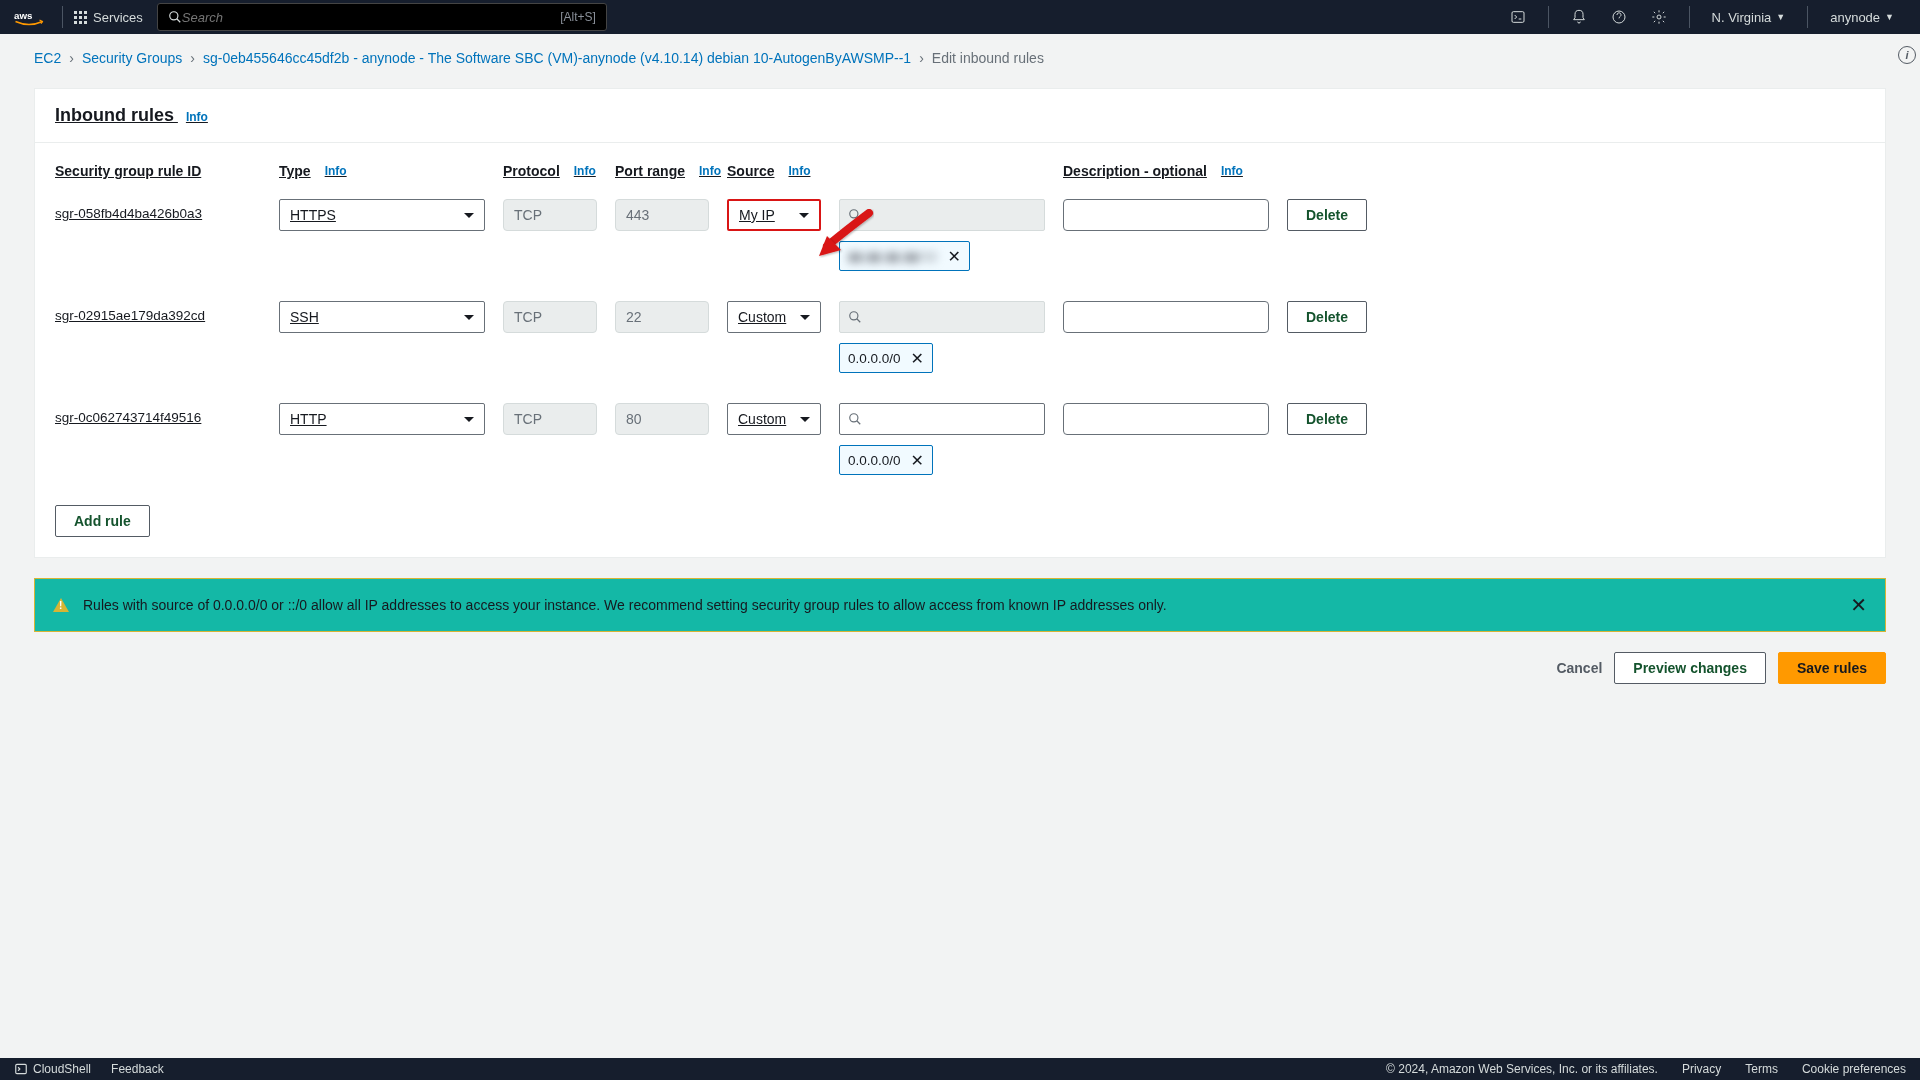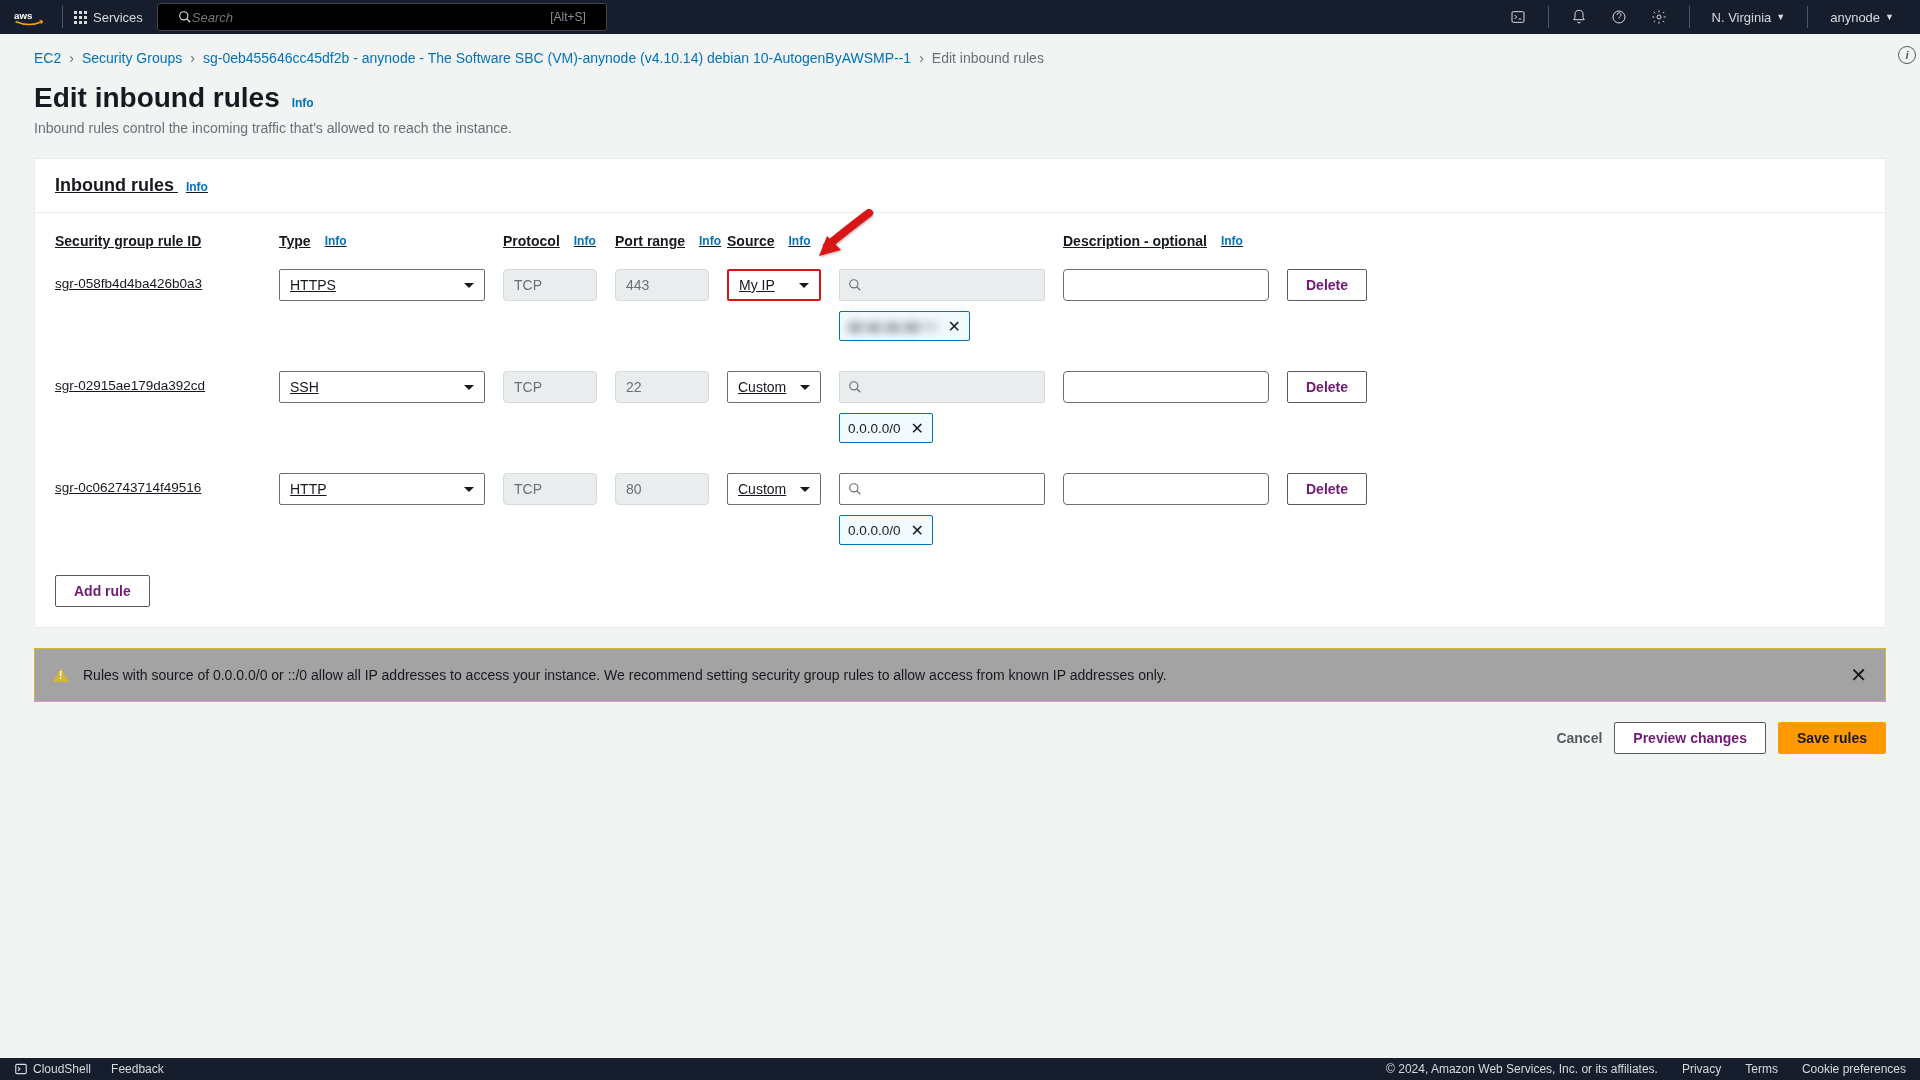--- a/index.html
+++ b/index.html
@@ -5,21 +5,21 @@
   * { box-sizing: border-box; margin: 0; padding: 0; }
   body { font-family: "Amazon Ember", "Helvetica Neue", Arial, sans-serif; font-size: 14px; color: #16191f; background: #f2f3f3; width: 1920px; height: 1080px; overflow: hidden; position: relative; }
   
   
   .top-nav { background: #161e2d; height: 34px; display: flex; align-items: center; padding: 0 14px; color: #d5dbdb; }
   .aws-logo { color: #ff9900; font-weight: bold; font-size: 16px; margin-right: 8px; display:flex; align-items:center;}
   .nav-divider { width: 1px; height: 22px; background: #4b5563; margin: 0 10px; }
   .services-btn { display: flex; align-items: center; gap: 6px; cursor: pointer; font-size: 13px;}
   .services-grid { display:inline-block; width:14px; height:14px; background:
     radial-gradient(circle, #d5dbdb 1.5px, transparent 1.5px) 0 0/5px 5px; }
-  .search-box { display: flex; align-items: center; background: #000; border: 1px solid #444; border-radius: 3px; height: 28px; padding: 0 20px; margin-left: 14px; flex-grow: 0; width: 450px;}
+  .search-box { display: flex; align-items: center; background: #000; border: 1px solid #444; border-radius: 3px; height: 28px; padding: 0 10px; margin-left: 14px; flex-grow: 0; width: 450px;}
   .search-box input { background: transparent; border: none; color: #d5dbdb; font-style: italic; outline: none; flex-grow:1; font-size:13px;}
   .search-kbd { color:#8a9099; font-size:12px;}
   .nav-right { margin-left: auto; display: flex; align-items: center; gap: 0;}
   .nav-right .nav-item { padding: 0 12px; cursor: pointer; display:flex; align-items:center; gap:5px; font-size:13px; height:50px;}
   .nav-icon-svg { width:16px; height:16px; stroke:#d5dbdb; fill:none; stroke-width:1.5;}
 
   
   .side-info { position:absolute; right:4px; top:46px; width:18px; height:18px; border:1.5px solid #545b64; border-radius:50%; display:flex; align-items:center; justify-content:center; font-size:11px; color:#545b64; font-weight:bold; font-style:italic; cursor:pointer;}
 
   
@@ -57,28 +57,28 @@
   .input-box.disabled { background:#eaeded; color:#687078; border-color:#d5dbdb;}
   
   .search-input { border:1px solid #687078; border-radius:2px; height:32px; display:flex; align-items:center; padding:0 8px; background:#fff; gap:6px;}
   .search-input.disabled { background:#eaeded; border-color:#d5dbdb;}
   .search-input .mag { width:14px; height:14px;}
   
   .chip { display:inline-flex; align-items:center; border:1px solid #0073bb; background:#f1faff; border-radius:2px; height:30px; padding:0 8px; margin-top:10px; gap:10px; font-size:13.5px;}
   .chip .x { cursor:pointer; font-size:16px; color:#16191f; font-weight:400;}
   .chip.blurred span:first-child { filter: blur(4px); color:#7a7f87;}
   
-  .btn { border:1px solid #545b64; background:#fff; border-radius:2px; height:32px; padding:0 18px; font-size:14px; font-weight:700; cursor:pointer; color:#701a75;}
+  .btn { border:1px solid #545b64; background:#fff; border-radius:2px; height:32px; padding:0 18px; font-size:14px; font-weight:700; cursor:pointer; color:#14532d;}
   .btn-primary { background:#ff9900; border-color:#ff9900; color:#16191f;}
   .btn-link { border:none; background:none; color:#545b64; font-weight:700; cursor:pointer; font-size:14px;}
   
   .add-rule-row { margin-top: 4px;}
   
   
-  .warning { border:1px solid #d6b535; background:#a3a3a3; display:flex; align-items:center; padding:14px 18px; margin-top:20px; gap:14px;}
+  .warning { border:1px solid #d6b535; background:#14b8a6; display:flex; align-items:center; padding:14px 18px; margin-top:20px; gap:14px;}
   .warning .tri { width:0; height:0; border-left:8px solid transparent; border-right:8px solid transparent; border-bottom:14px solid #d6b535; position:relative;}
   .warning .tri::after { content:"!"; position:absolute; left:-2px; top:2px; font-size:10px; font-weight:bold; color:#fff;}
   .warning .msg { flex-grow:1; font-size:14px; color:#16191f;}
   .warning .close { cursor:pointer; font-size:20px; color:#16191f;}
   
   
   .form-actions { display:flex; justify-content:flex-end; gap:12px; margin-top:20px; align-items:center; padding-bottom:30px;}
   
   
   .arrow-svg { position:absolute; pointer-events:none;}
@@ -158,25 +158,20 @@
   <div class="breadcrumb">
     <a href="#">EC2</a>
     <span class="sep">›</span>
     <a href="#">Security Groups</a>
     <span class="sep">›</span>
     <a href="#">sg-0eb455646cc45df2b - anynode - The Software SBC (VM)-anynode (v4.10.14) debian 10-AutogenByAWSMP--1</a>
     <span class="sep">›</span>
     <span class="current">Edit inbound rules</span>
   </div>
 
-  <div class="page-header">
-    <h1>Edit inbound rules</h1>
-    <span class="info-link">Info</span>
-    <p class="page-desc">Inbound rules control the incoming traffic that's allowed to reach the instance.</p>
-  </div>
 
   <div class="panel">
     <div class="panel-header">
       <h2>Inbound rules</h2>
       <span class="info-link">Info</span>
     </div>
     <div class="panel-body">
 
       <div class="rule-headers">
         <div class="col-h">Security group rule ID</div>

